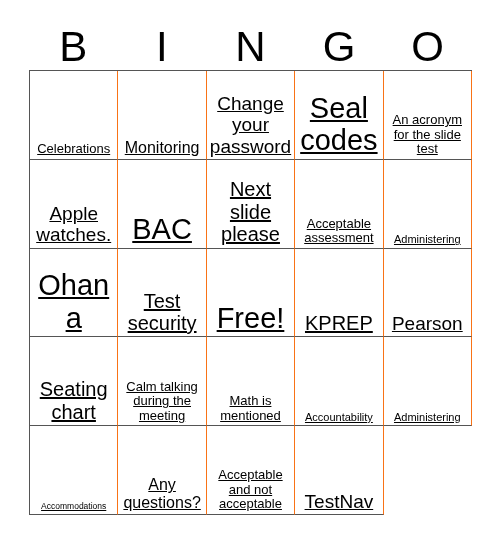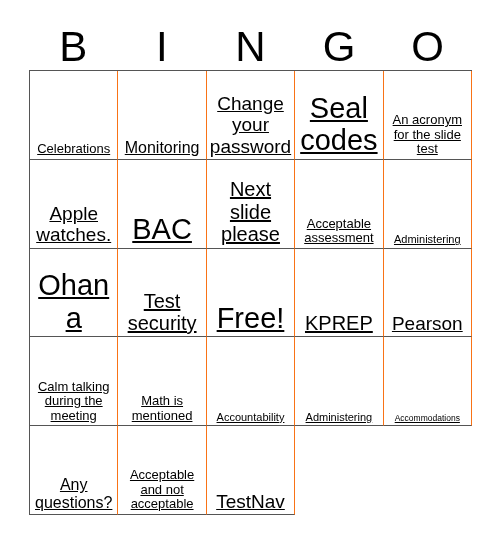--- a/index.html
+++ b/index.html
@@ -136,20 +136,23 @@
         <span class="cell-text fs-xxl">Free!</span>
       </div>
     <div class="cell">
         <span class="cell-text fs-xl">KPREP</span>
       </div>
     <div class="cell">
         <span class="cell-text fs-lg">Pearson</span>
       </div>
 
     <div class="cell">
+        <span class="cell-text fs-xl">Seating chart</span>
+      </div>
+    <div class="cell">
         <span class="cell-text fs-sm">Calm talking during the meeting</span>
       </div>
     <div class="cell">
         <span class="cell-text fs-sm">Math is mentioned</span>
       </div>
     <div class="cell">
         <span class="cell-text fs-xs">Accountability</span>
       </div>
     <div class="cell">
         <span class="cell-text fs-xs">Administering</span>

